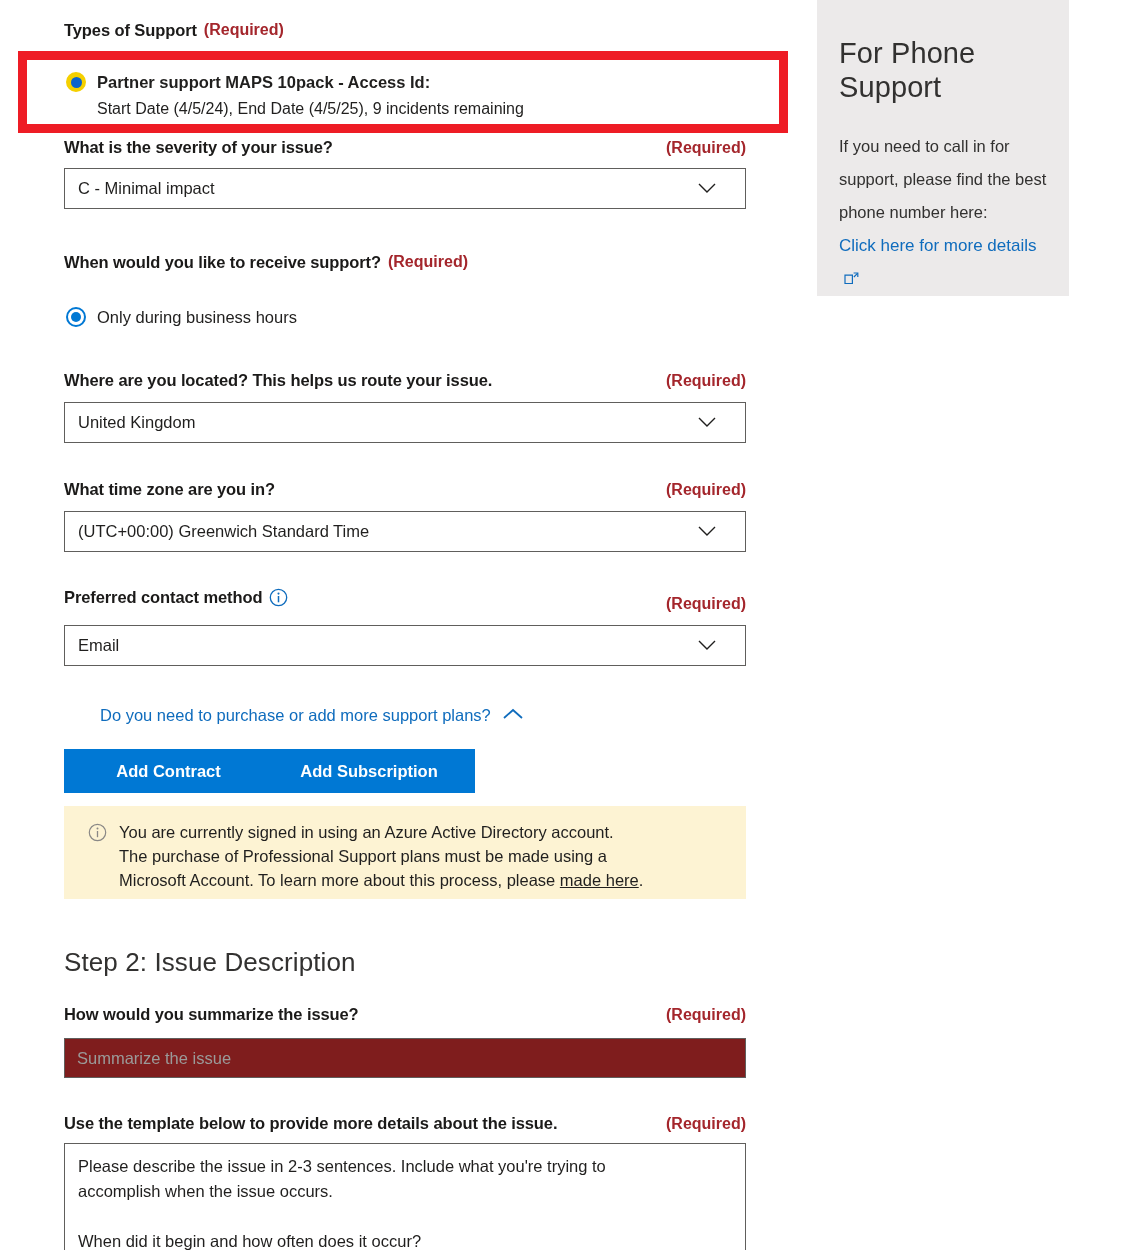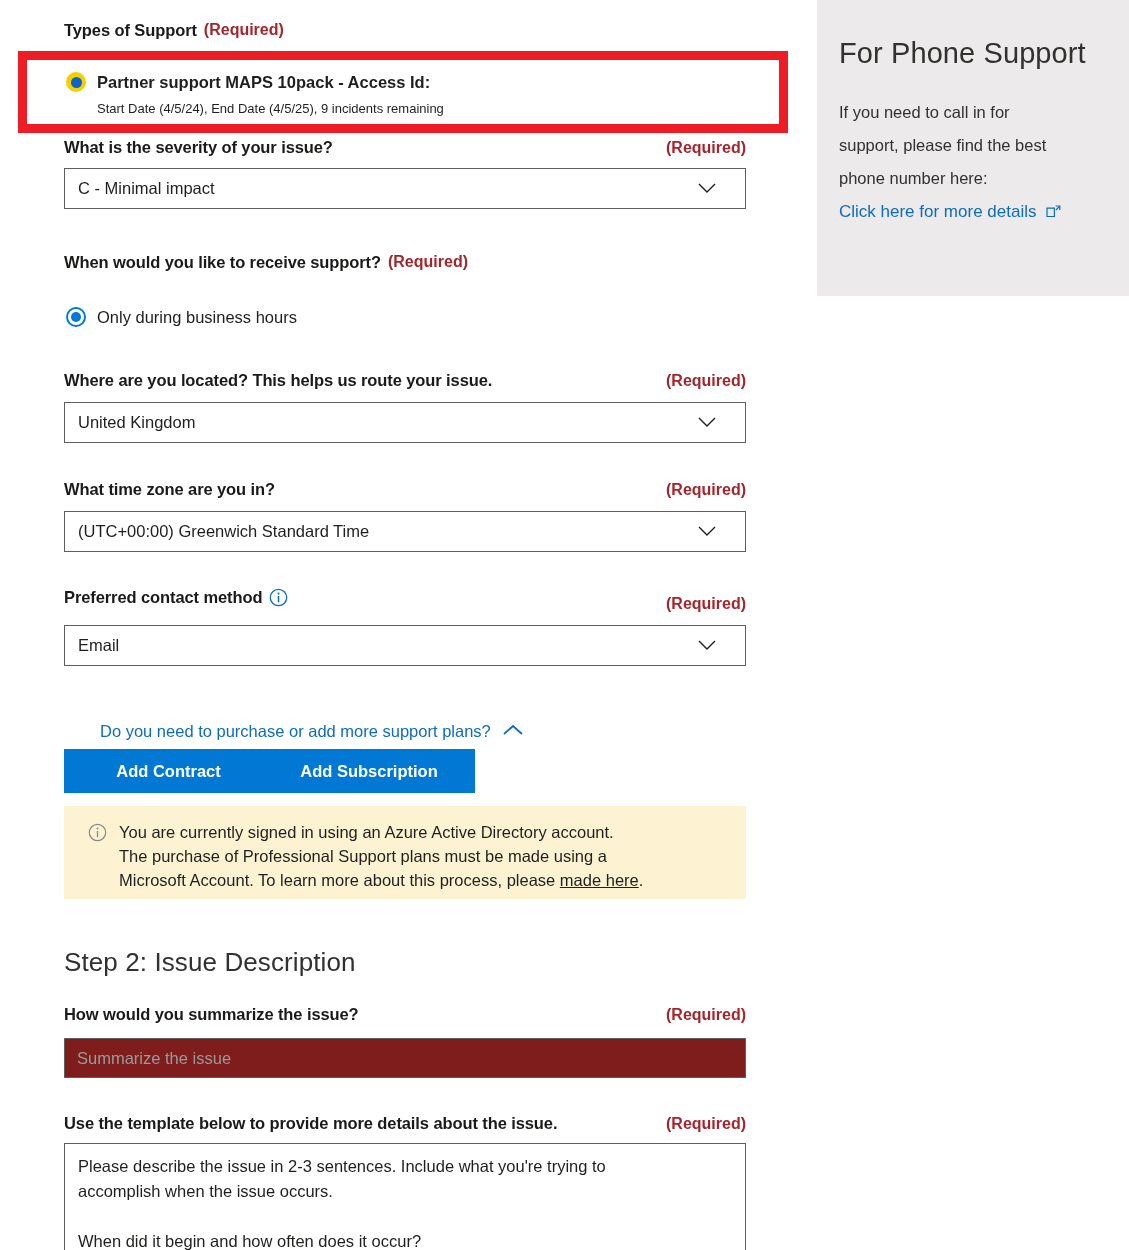--- a/index.html
+++ b/index.html
@@ -14,21 +14,21 @@
     color: #201f1e;
     overflow: hidden;
     position: relative;
   }
 
   
   #phone-panel {
     position: absolute;
     left: 817px;
     top: 0px;
-    width: 312px;
+    width: 252px;
     height: 296px;
     background: #eceaea;
     box-sizing: border-box;
     padding: 36px 22px 0 22px;
   }
   #phone-panel .panel-title {
     font-size: 29px;
     font-weight: 400;
     color: #323130;
     line-height: 34px;
@@ -182,37 +182,36 @@
   .radio-label {
     font-size: 16.5px;
     color: #201f1e;
     margin-left: 11px;
     line-height: 21px;
   }
   .radio-label.bold {
     font-weight: bold;
   }
   .radio-sub {
-    font-size: 13px;
+    font-size: 16px;
     color: #201f1e;
     line-height: 22px;
     font-weight: normal;
     margin-top: 5px;
   }
 
   
   #expander-link {
     position: absolute;
     left: 100px;
     top: 706px;
     display: flex;
     align-items: center;
     gap: 11px;
     cursor: pointer;
-    margin-top: 16px;
   }
   #expander-link .link-text {
     font-size: 16.5px;
     color: #0f6cbd;
   }
 
   
   .btn {
     position: absolute;
     height: 44px;

